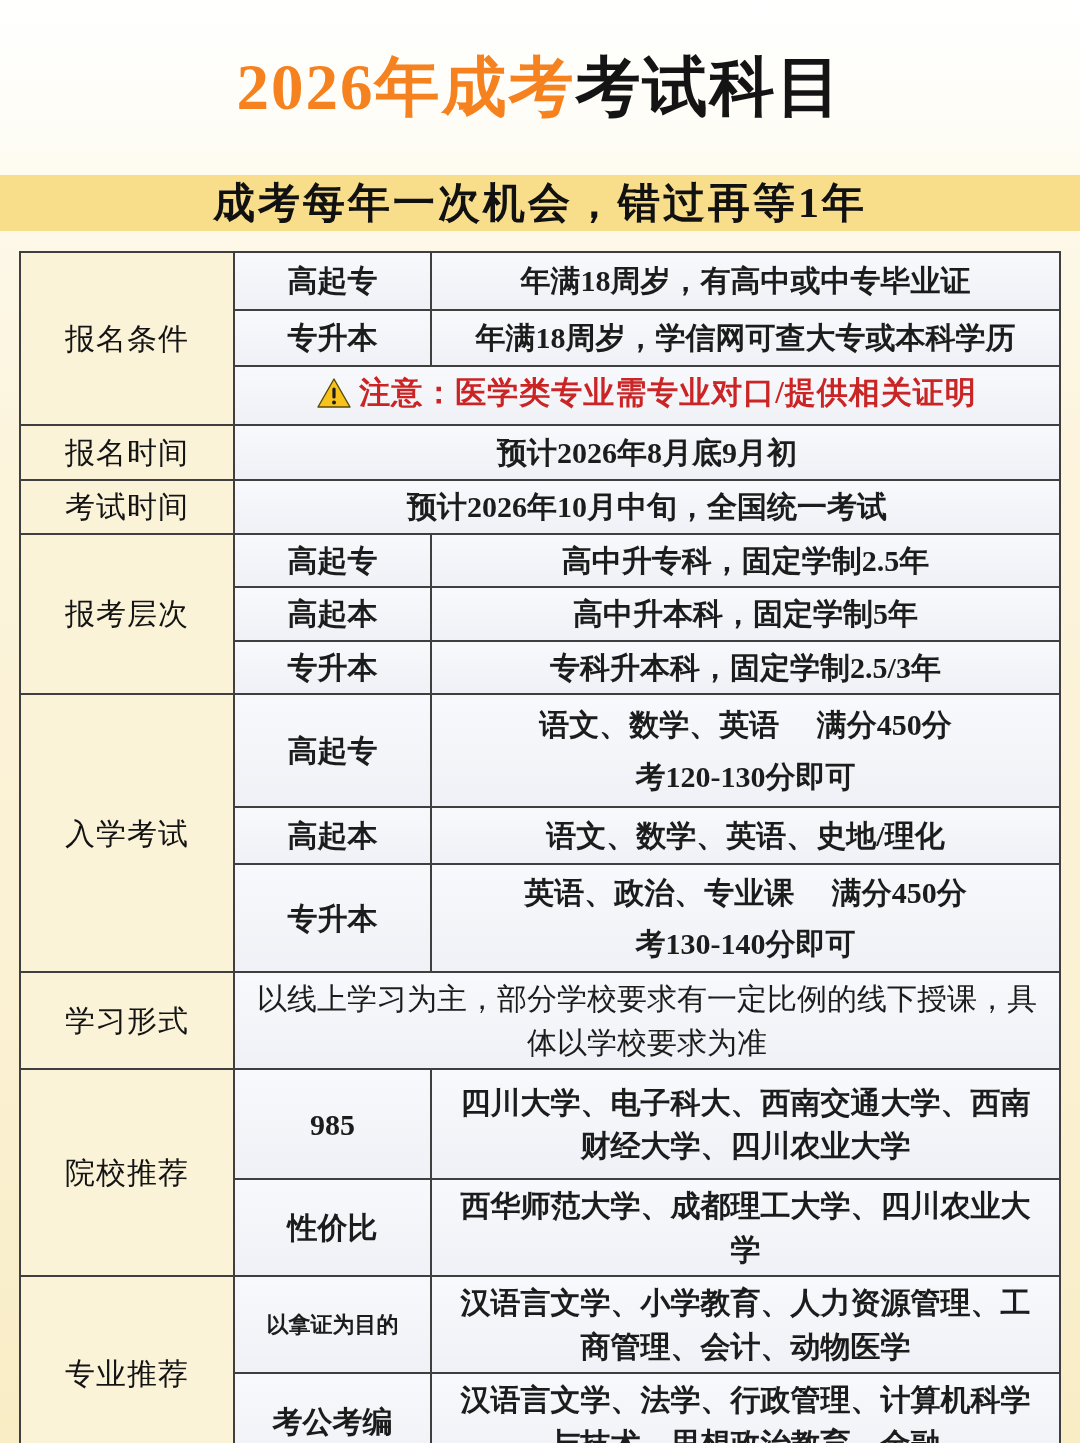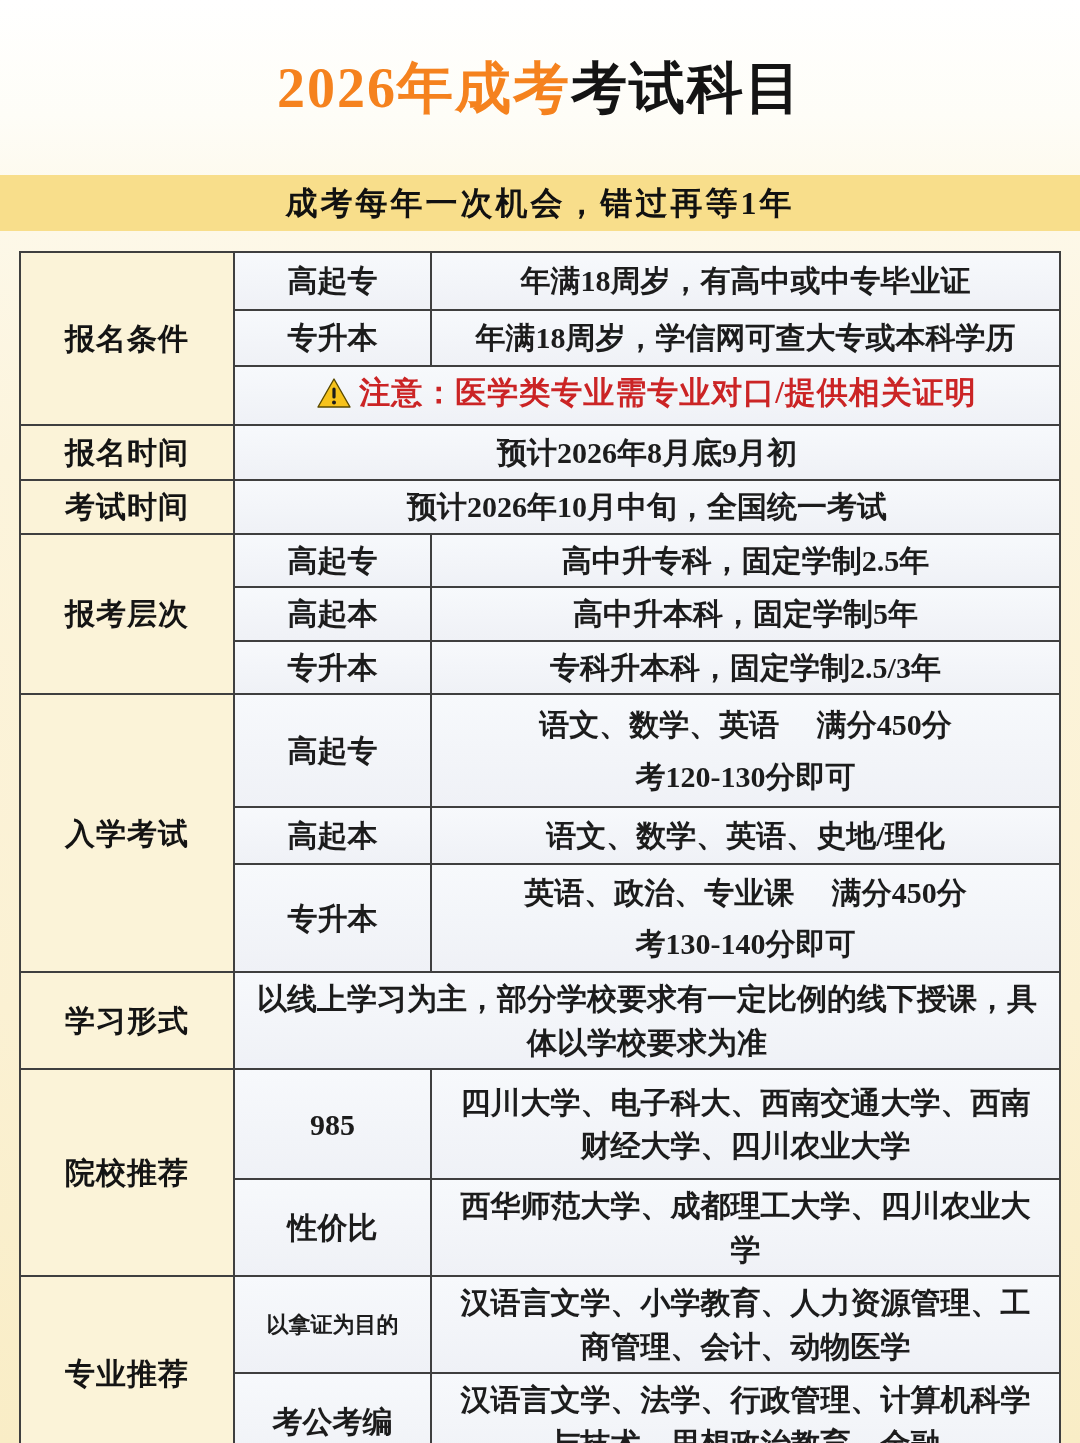--- a/index.html
+++ b/index.html
@@ -7,56 +7,56 @@
     width:1080px;height:1443px;overflow:hidden;
     background:linear-gradient(180deg,#ffffff 0%,#fefdf7 8%,#fdf8e8 16%,#fcf4dc 32%,#fbf1d3 70%,#f9edc6 100%);
     font-family:"Liberation Serif","DejaVu Serif",serif;
     color:#1c1c1c;
     -webkit-font-smoothing:antialiased;
   }
   .title-wrap{
     height:175px;display:flex;align-items:center;justify-content:center;
   }
   .title{
-    font-size:56px;font-weight:900;letter-spacing:2px;line-height:1;white-space:nowrap;
+    font-size:65px;font-weight:900;letter-spacing:2px;line-height:1;white-space:nowrap;
   }
   .title .hl{color:#f5821e;}
   .title .rest{color:#141414;}
   .banner{
     width:1080px;height:56px;background:#f8de8b;
     display:flex;align-items:center;justify-content:center;
   }
   .banner .banner-text{
-    font-size:32px;font-weight:900;color:#111;letter-spacing:3px;line-height:1;
+    font-size:42px;font-weight:900;color:#111;letter-spacing:3px;line-height:1;
   }
   .table-wrap{padding:20px 19px 0 19px;}
   table.info{
     width:1042px;border-collapse:collapse;table-layout:fixed;
   }
   table.info td{
     border:2px solid #3f3f3f;
     vertical-align:middle;text-align:center;
     font-size:30px;line-height:1.45;
     background:linear-gradient(180deg,#f7f9fc 0%,#eff1f6 100%);
     padding:4px 16px;
   }
   td.cat{
     background:#fbf3d8 !important;
-    font-weight:700;font-size:33px;letter-spacing:1px;color:#141414;
+    font-weight:400;font-size:33px;letter-spacing:1px;color:#141414;
   }
   td.sub{font-weight:600;}
   td.content{font-weight:600;}
   td.content .line2{margin-top:8px;}
   td.note-cell{padding:2px 10px;}
   .note-inner{
     display:inline-flex;align-items:center;gap:8px;
     color:#cb2425;font-weight:800;font-size:31px;letter-spacing:1px;
   }
   .warn-icon{width:34px;height:31px;flex:0 0 auto;display:block;}
-  td.longtext{font-weight:700;padding:6px 26px;}
+  td.longtext{font-weight:400;padding:6px 26px;}
 </style>
 </head>
 <body>
 
 <div class="title-wrap">
   <div class="title">
     <span class="hl">2026年成考</span><span class="rest">考试科目</span>
   </div>
 </div>
 

